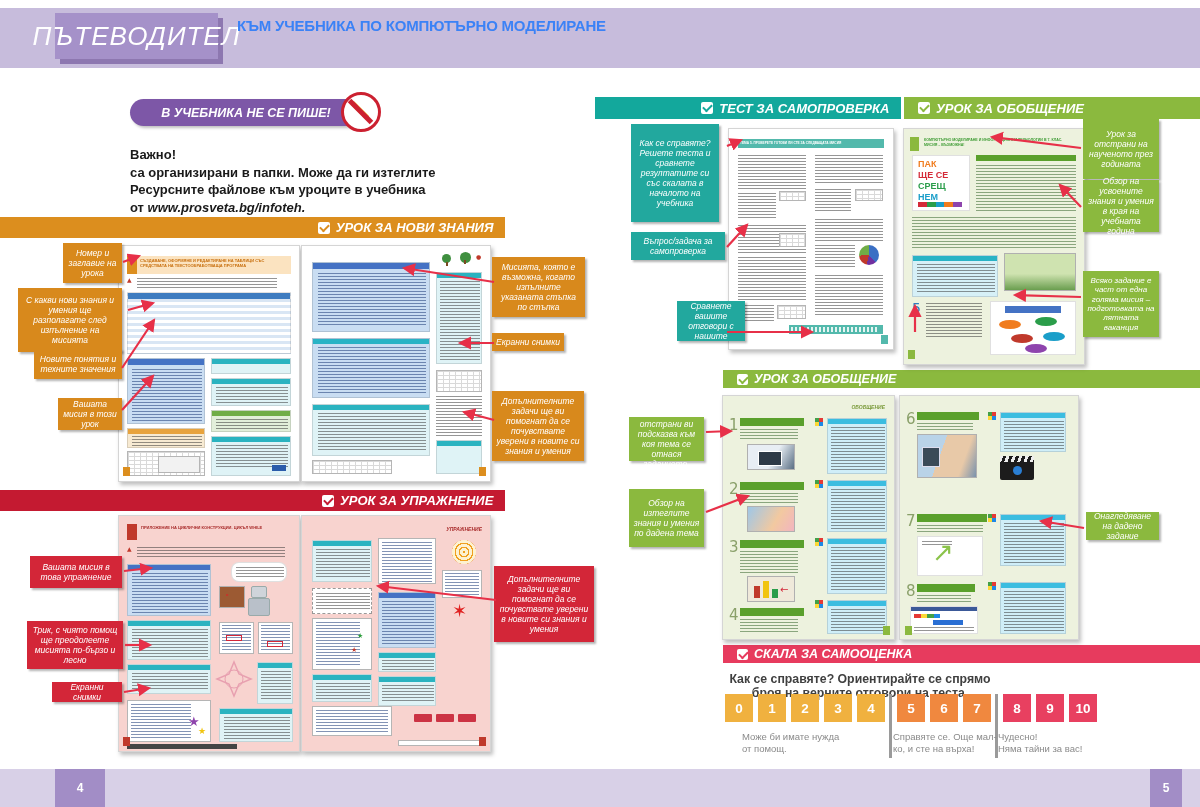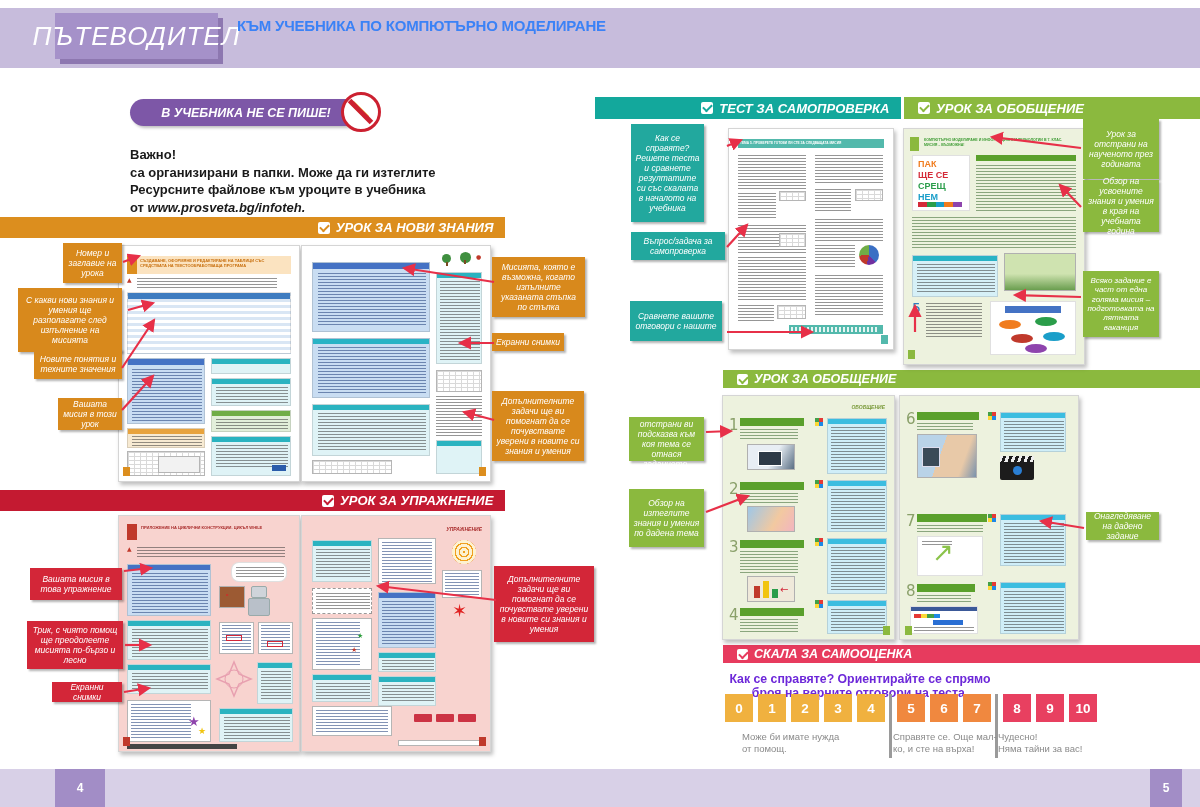--- a/index.html
+++ b/index.html
@@ -71,21 +71,21 @@
   .tree:after{content:"";position:absolute;left:3.5px;top:8px;width:2px;height:4px;background:#7a4a22}
   .star{position:absolute;line-height:1;font-family:"DejaVu Sans",sans-serif}
   .spiral{position:absolute;border-radius:50%;background:repeating-radial-gradient(circle at 50% 50%,#f0a020 0 1.5px,#fdf2d2 1.5px 4px)}
   .clap{position:absolute;background:#1c1c1c;border-radius:2px}
   .clap:before{content:"";position:absolute;left:0;top:0;right:0;height:6px;
         background:repeating-linear-gradient(110deg,#eee 0 3px,#1c1c1c 3px 6px)}
   .clap:after{content:"";position:absolute;left:50%;top:60%;width:9px;height:9px;margin:-4px 0 0 -4px;border-radius:50%;background:#2a7fd4}
   .pre{white-space:pre-line}
 
   
-  .scq{position:absolute;left:714px;top:672px;width:292px;text-align:center;font-weight:bold;font-size:12.3px;color:#6d28d9}
+  .scq{position:absolute;left:714px;top:672px;width:292px;text-align:center;font-weight:bold;font-size:12.3px;color:#404040}
   .numsq{position:absolute;top:694px;width:28px;height:28px;color:#fff;font-weight:bold;font-size:13.5px;
          display:flex;align-items:center;justify-content:center}
   .divider{position:absolute;top:694px;width:3px;height:64px;background:#9a9a9a}
   .cap{position:absolute;top:731px;font-size:9.5px;line-height:12px;color:#8a8a8a}
 
   svg.arrows{position:absolute;left:0;top:0;z-index:30;pointer-events:none}
 </style>
 </head>
 <body>
 
@@ -151,28 +151,28 @@
   </div>
 
   <div class="callout or" style="left:63px;top:243px;width:59px;height:40px">Номер и заглавие на урока</div>
   <div class="callout or" style="left:18px;top:288px;width:104px;height:64px">С какви нови знания и умения ще разполагате след изпълнение на мисията</div>
   <div class="callout or" style="left:34px;top:349px;width:88px;height:30px">Новите понятия и техните значения</div>
   <div class="callout or" style="left:58px;top:398px;width:64px;height:32px">Вашата мисия в този урок</div>
   <div class="callout or" style="left:492px;top:257px;width:93px;height:60px">Мисията, която е възможна, когато изпълните указаната стъпка по стъпка</div>
   <div class="callout or" style="left:492px;top:333px;width:72px;height:18px">Екранни снимки</div>
   <div class="callout or" style="left:492px;top:391px;width:92px;height:70px">Допълнителните задачи ще ви помогнат да се почувствате уверени в новите си знания и умения</div>
 
-  <div class="callout rd" style="left:30px;top:568px;width:92px;height:32px">Вашата мисия в това упражнение</div>
+  <div class="callout rd" style="left:30px;top:556px;width:92px;height:32px">Вашата мисия в това упражнение</div>
   <div class="callout rd" style="left:27px;top:621px;width:96px;height:48px">Трик, с чиято помощ ще преодолеете мисията по-бързо и лесно</div>
   <div class="callout rd" style="left:52px;top:682px;width:70px;height:20px">Екранни снимки</div>
   <div class="callout rd" style="left:494px;top:566px;width:100px;height:76px">Допълнителните задачи ще ви помогнат да се почувствате уверени в новите си знания и умения</div>
 
-  <div class="callout tl" style="left:631px;top:124px;width:73px;height:98px">Как се справяте? Решете теста и сравнете резултатите си със скалата в началото на учебника</div>
+  <div class="callout tl" style="left:631px;top:124px;width:88px;height:98px">Как се справяте? Решете теста и сравнете резултатите си със скалата в началото на учебника</div>
   <div class="callout tl" style="left:631px;top:232px;width:94px;height:28px">Въпрос/задача за самопроверка</div>
-  <div class="callout tl" style="left:630px;top:301px;width:92px;height:40px">Сравнете вашите отговори с нашите</div>
+  <div class="callout tl" style="left:677px;top:301px;width:68px;height:40px">Сравнете вашите отговори с нашите</div>
 
   <div class="callout gr" style="left:1083px;top:119px;width:76px;height:60px">Урок за отстрани на наученото през годината</div>
   <div class="callout gr" style="left:1083px;top:180px;width:76px;height:52px">Обзор на усвоените знания и умения в края на учебната година</div>
   <div class="callout gr" style="left:1083px;top:271px;width:76px;height:66px;font-size:8px">Всяко задание е част от една голяма мисия – подготовката на лятната ваканция</div>
 
   <div class="callout gr" style="left:629px;top:417px;width:75px;height:44px">Числото отстрани ви подсказва към коя тема се отнася заданието.</div>
   <div class="callout gr" style="left:629px;top:489px;width:75px;height:58px">Обзор на изтеглите знания и умения по дадена тема</div>
   <div class="callout gr" style="left:1086px;top:512px;width:73px;height:28px">Онагледяване на дадено задание</div>
 
   <div class="pg" style="left:118px;top:245px;width:180px;height:235px">

